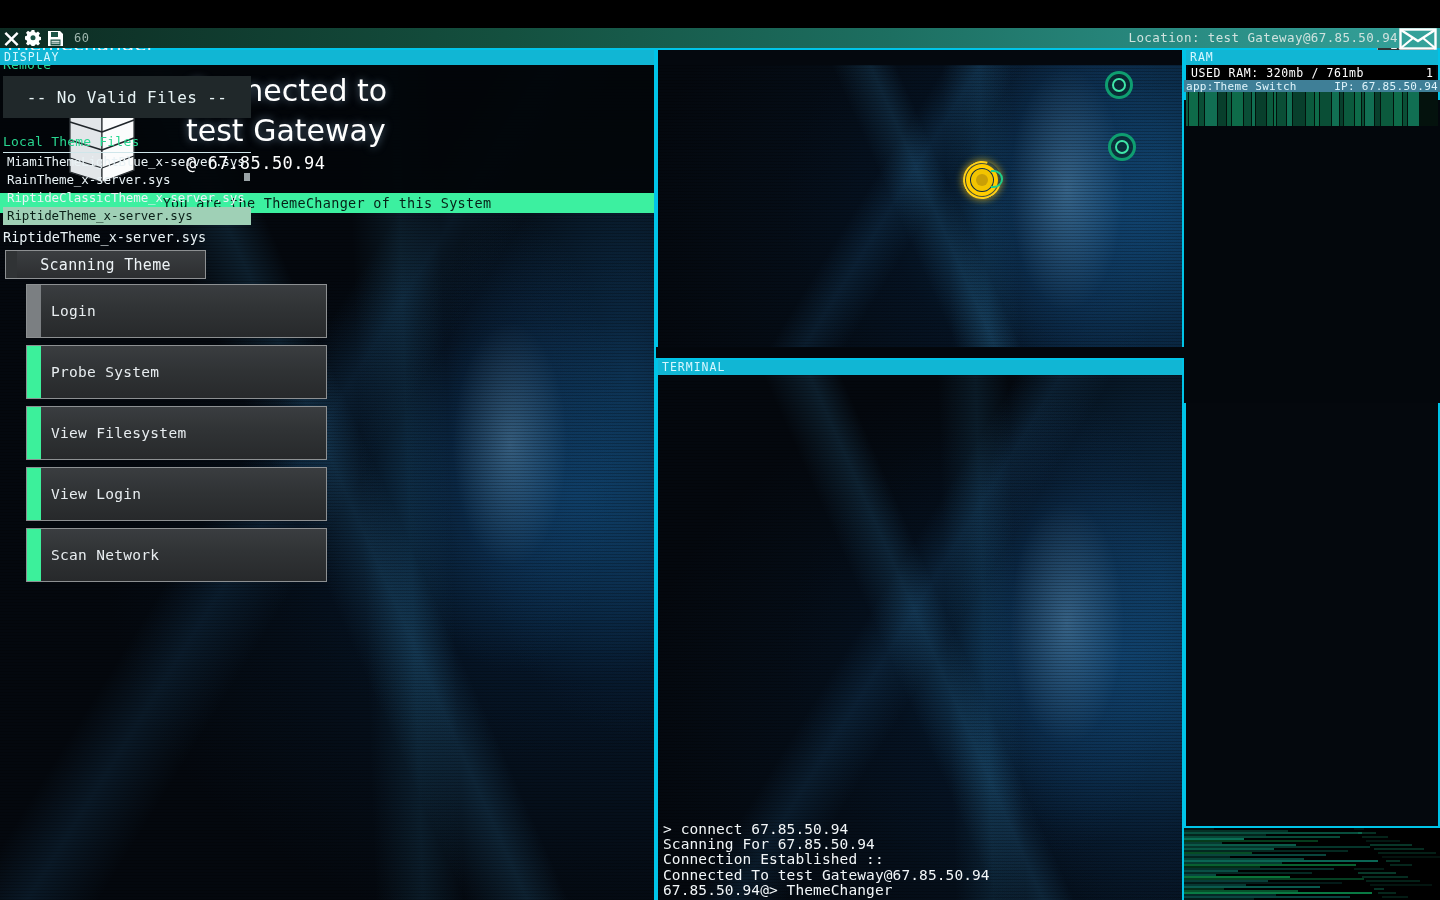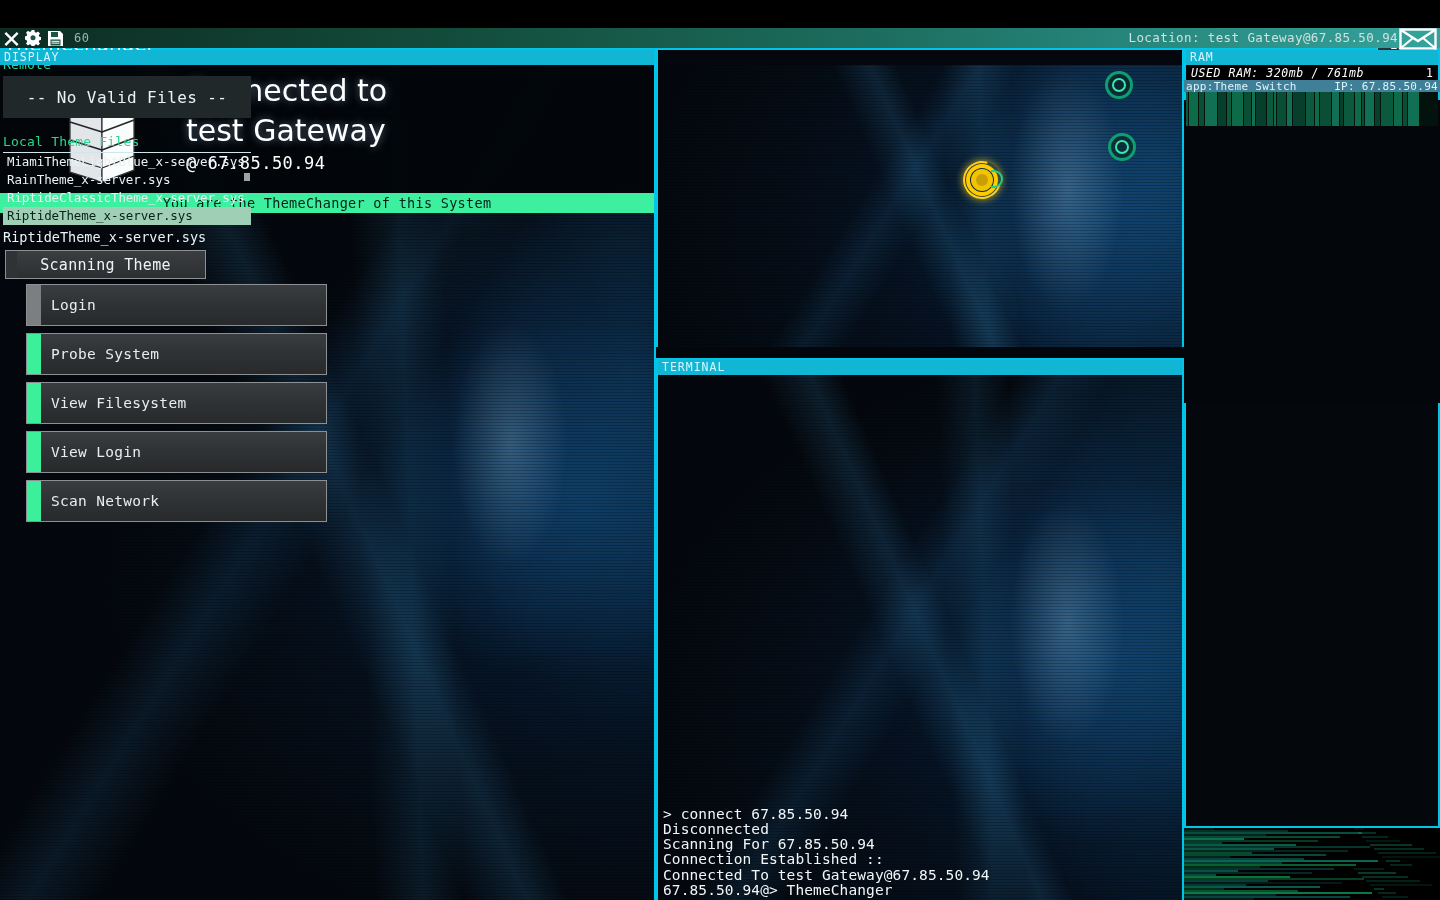--- a/index.html
+++ b/index.html
@@ -64,21 +64,21 @@
   #hero-l1 { font-size: 30px; font-family: "DejaVu Sans", sans-serif; line-height: 40px; text-shadow: 0 0 8px rgba(180,220,255,.5); }
   #hero-l2 { font-size: 30px; font-family: "DejaVu Sans", sans-serif; line-height: 40px; text-shadow: 0 0 8px rgba(180,220,255,.5); }
   #hero-l3 { font-size: 17px; line-height: 24px; letter-spacing: .5px; }
   #admin-banner {
     position: relative; height: 20px; line-height: 20px; text-align: center;
     background: #3cf0a0; color: #062016; font-size: 13.5px; letter-spacing: .3px;
     font-family: "DejaVu Sans Mono", monospace;
   }
   #btn-list { position: absolute; left: 26px; top: 219px; width: 301px; z-index: 6; }
   .dbtn {
-    position: relative; height: 42px; margin-bottom: 7px; cursor: pointer;
+    position: relative; height: 54px; margin-bottom: 7px; cursor: pointer;
     background: linear-gradient(180deg,#3a3d40 0%,#303335 45%,#27292b 100%);
     border: 1px solid #8d9092; display: flex; align-items: center;
   }
   .dbtn .accent { position: absolute; left: 0; top: 0; bottom: 0; width: 14px; }
   .dbtn .lbl { margin-left: 24px; color: #e8edf0; font-size: 14.5px; letter-spacing: .3px; }
 
   
   #netmap { left: 656px; top: 20px; width: 528px; height: 299px; border-bottom: none; }
   #netmap-body { position: absolute; inset: 15px 0 0 0; }
   .node { position: absolute; width: 28px; height: 28px; cursor: pointer; }
@@ -106,21 +106,21 @@
   .tline { color: #f2f6f8; font-size: 14.5px; line-height: 15.2px; white-space: pre; letter-spacing: .1px; }
   #term-prompt { display: flex; align-items: center; margin-top: 20px; }
   #term-caret { display: inline-block; width: 2px; height: 16px; background: #e9f2f6; margin-left: 10px; }
 
   
   #rampanel { left: 1184px; top: 20px; width: 256px; height: 52px; border-bottom: none; }
   #ram-used {
     position: absolute; left: 2px; top: 15px; right: 2px; height: 15px; background: #000;
     display: flex; align-items: center; justify-content: space-between; padding: 0 3px;
   }
-  #ram-used .t { color: #fff; font-size: 11.5px; letter-spacing: .6px; font-style: italic; }
+  #ram-used .t { color: #fff; font-size: 11.5px; letter-spacing: .6px; }
   #ram-used .n { color: #fff; font-size: 11.5px; }
 
   #ram-proc {
     position: absolute; left: 1184px; top: 52px; width: 256px; height: 12px;
     background: #3f7f97; display: flex; align-items: center; justify-content: space-between;
     padding: 0 2px; z-index: 12;
   }
   #ram-proc span { color: #dff4fb; font-size: 11px; letter-spacing: .3px; }
   #ram-bar { position: absolute; left: 1186px; top: 64px; width: 252px; height: 34px;
              background: #04120d; overflow: hidden; z-index: 12; display: flex; }
@@ -274,21 +274,20 @@
     </div>
   </div>
 
   <div class="panel" id="terminal">
     <div class="panel-head">TERMINAL</div>
     <div id="terminal-body">
       <div class="neb"></div>
       <div class="scan"></div>
       <div id="term-text">
         <div class="tline">&gt; connect 67.85.50.94</div>
-        <div class="tline">Disconnected</div>
         <div class="tline">Scanning For 67.85.50.94</div>
         <div class="tline">Connection Established ::</div>
         <div class="tline">Connected To test Gateway@67.85.50.94</div>
         <div class="tline">67.85.50.94@&gt; ThemeChanger</div>
         <div id="term-prompt">
           <span class="tline">67.85.50.94@&gt;</span>
           <span id="term-caret"></span>
         </div>
       </div>
     </div>

